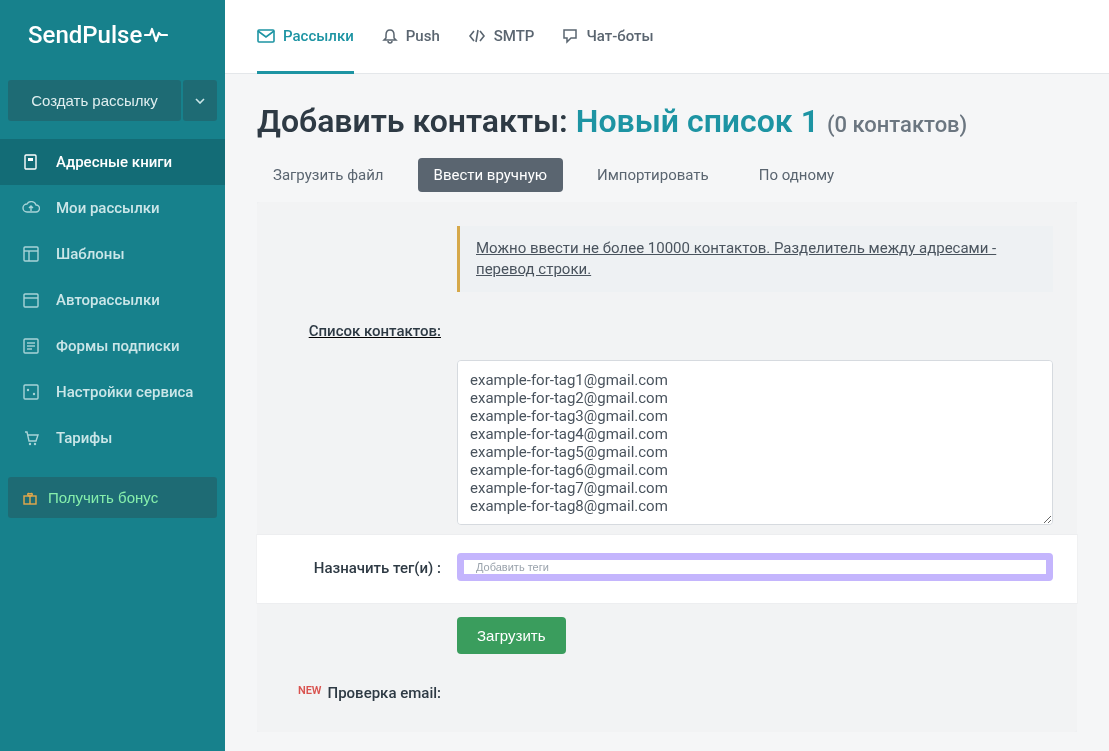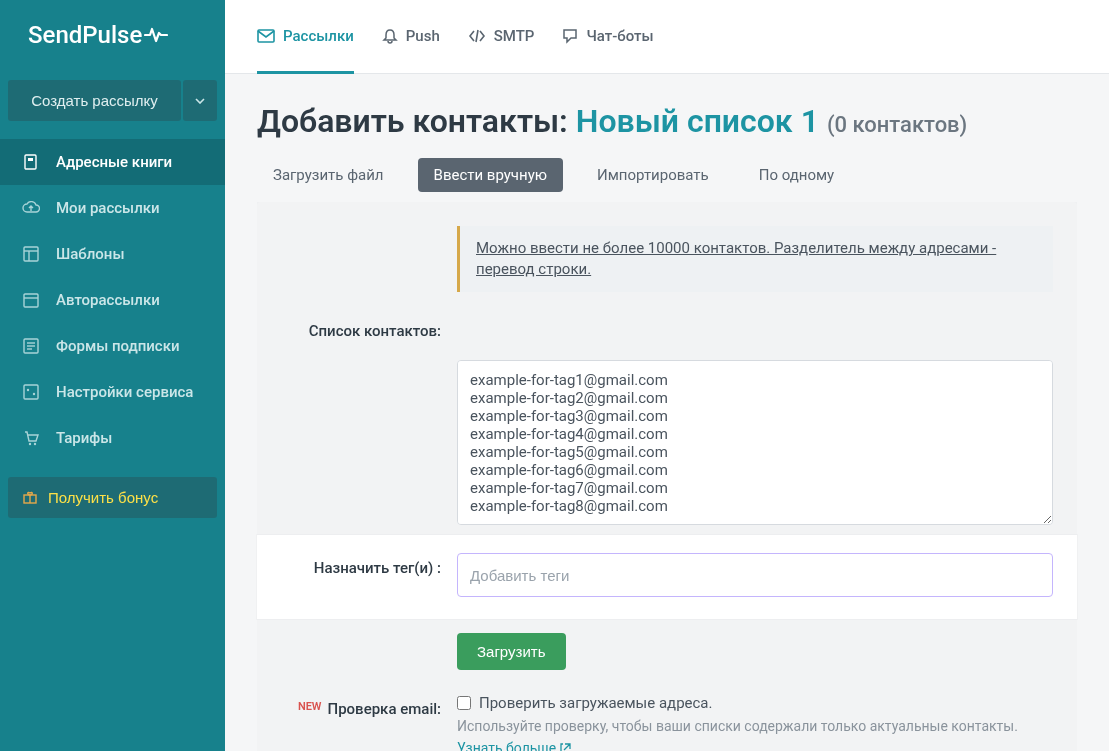--- a/index.html
+++ b/index.html
@@ -8,41 +8,41 @@
 .logo { height: 70px; display: flex; align-items: center; padding: 0 28px; font-size: 24px; font-weight: 500; color: #fff; }
 .logo-pulse { display: inline-flex; margin-left: 2px; align-items: center; }
 .create-btn-wrap { padding: 10px 8px 12px; display: flex; gap: 2px; }
 .create-btn { flex: 1; background: #1e6b74; border: none; color: #e0eff0; font-size: 15px; font-weight: 500; padding: 12px 14px; cursor: pointer; border-radius: 3px; }
 .create-btn-dd { width: 34px; background: #1e6b74; border: none; color: #e0eff0; cursor: pointer; border-radius: 3px; display: flex; align-items: center; justify-content: center; }
 .side-nav { list-style: none; margin-top: 6px; }
 .side-nav li { display: flex; align-items: center; padding: 14px 22px; color: #cbe6e8; font-size: 15px; font-weight: 500; cursor: pointer; gap: 16px; }
 .side-nav li.active { background: #136c76; color: #fff; }
 .side-nav li .ic { width: 18px; height: 18px; display: inline-flex; align-items: center; justify-content: center; flex-shrink: 0; }
 .bonus-wrap { padding: 8px; margin-top: 8px; }
-.bonus-btn { width: 100%; background: #1e6b74; border: none; color: #fde047; padding: 12px 14px; border-radius: 3px; cursor: pointer; display: flex; gap: 10px; font-size: 15px; font-weight: 500; }
+.bonus-btn { width: 100%; background: #1e6b74; border: none; color: #86efac; padding: 12px 14px; border-radius: 3px; cursor: pointer; display: flex; align-items: center; gap: 10px; font-size: 15px; font-weight: 500; }
 .main { flex: 1; display: flex; flex-direction: column; overflow: hidden; }
 .topnav { height: 74px; background: #fff; border-bottom: 1px solid #e4e7ea; display: flex; padding: 0 32px; gap: 28px; }
 .topnav-item { display: flex; align-items: center; gap: 8px; color: #5a6570; font-size: 15px; font-weight: 500; cursor: pointer; height: 74px; border-bottom: 3px solid transparent; }
 .topnav-item.active { color: #1d94a3; border-bottom-color: #1d94a3; }
 .content { flex: 1; padding: 28px 32px; overflow: auto; }
 h1 { font-size: 32px; font-weight: 600; color: #2e3a44; margin-bottom: 18px; }
 h1 .listname { color: #1d94a3; font-weight: 600; }
 h1 .count { font-size: 22px; color: #6b7680; font-weight: 500; }
 .tabs { display: flex; gap: 18px; margin-bottom: 10px; align-items: center; }
 .tab { color: #5a6570; font-size: 15px; padding: 8px 16px; border-radius: 4px; cursor: pointer; }
 .tab.active { background: #5a6570; color: #fff; }
 .panel { background: rgba(255,255,255,0.6); border-radius: 4px; padding: 24px 0 24px 0; position: relative; }
 .dim-overlay { position: absolute; inset: 0; background: rgba(230,232,234,0.45); pointer-events: none; }
 .info-bar { margin: 0 24px 18px 200px; background: #eef1f3; border-left: 3px solid #d6a84a; padding: 12px 16px; color: #4a545e; font-size: 15px; line-height: 1.4; position: relative; z-index: 1; text-decoration: underline; }
 .form-row { display: flex; padding: 6px 24px; align-items: flex-start; position: relative; }
 .form-row.highlight { background: #fff; z-index: 3; box-shadow: 0 0 0 1px rgba(0,0,0,0.02); padding-top: 18px; padding-bottom: 22px; }
 .form-label { width: 176px; text-align: right; padding-right: 16px; color: #2e3a44; font-size: 15px; font-weight: 500; padding-top: 6px; flex-shrink: 0; }
 .form-field { flex: 1; }
 .contacts-box { width: 100%; height: 165px; border: 1px solid #d6dadf; border-radius: 4px; padding: 10px 12px; font-family: inherit; font-size: 15px; color: #4a545e; resize: vertical; background: #fff; overflow-y: scroll; margin-top: 44px; }
-.tags-input { width: 100%; height: 44px; border: 1px solid #c4b5fd; border-radius: 4px; padding: 0 12px; font-size: 15px; color: #4a545e; }
+.tags-input { width: 100%; height: 28px; border: 7px solid #c4b5fd; border-radius: 4px; padding: 0 12px; font-size: 11px; color: #4a545e; }
 .tags-input::placeholder { color: #9aa3ac; }
 .btn-upload { background: #3a9d5d; color: #fff; border: none; padding: 10px 20px; font-size: 15px; font-weight: 500; border-radius: 4px; cursor: pointer; }
 .new-badge { color: #d9534f; font-size: 11px; font-weight: 600; margin-right: 6px; vertical-align: top; }
 .check-row { display: flex; align-items: center; gap: 8px; color: #4a545e; font-size: 15px; margin-bottom: 6px; }
 .check-row input { width: 14px; height: 14px; }
 .hint { color: #8a939c; font-size: 14px; margin-bottom: 4px; }
 .learn-more { color: #1d94a3; font-size: 14px; cursor: pointer; display: inline-flex; align-items: center; gap: 4px; }
 svg { display: block; }
 </style>
 </head>
@@ -198,21 +198,21 @@
       <div class="tab active">Ввести вручную</div>
       <div class="tab">Импортировать</div>
       <div class="tab">По одному</div>
     </div>
 
     <div class="panel">
       <div class="dim-overlay"></div>
 
       <div class="info-bar">Можно ввести не более 10000 контактов. Разделитель между адресами - перевод строки.</div>
 
-      <div class="form-row" style="z-index:1;">
+      <div class="form-row" style="z-index:1;text-decoration:underline;">
         <div class="form-label">Список контактов:</div>
         <div class="form-field">
           <textarea class="contacts-box" style="">example-for-tag1@gmail.com
 example-for-tag2@gmail.com
 example-for-tag3@gmail.com
 example-for-tag4@gmail.com
 example-for-tag5@gmail.com
 example-for-tag6@gmail.com
 example-for-tag7@gmail.com
 example-for-tag8@gmail.com</textarea>
@@ -230,31 +230,16 @@
         <div class="form-label"></div>
         <div class="form-field">
           <button class="btn-upload">Загрузить</button>
         </div>
       </div>
 
       <div class="form-row" style="z-index:1; padding-top:18px;">
         <div class="form-label">
           <span class="new-badge">NEW</span><span>Проверка email:</span>
         </div>
-        <div class="form-field">
-          <label class="check-row">
-            <input type="checkbox" style="">
-            <span>Проверить загружаемые адреса.</span>
-          </label>
-          <div class="hint">Используйте проверку, чтобы ваши списки содержали только актуальные контакты.</div>
-          <a class="learn-more">
-            <span>Узнать больше</span>
-            <span>
-                <svg width="11" height="11" viewBox="0 0 11 11">
-                  <path d="M3 1 H1 V10 H10 V8 M5 1 H10 V6 M10 1 L4 7" fill="none" stroke="#1d94a3" stroke-width="1.3"></path>
-                </svg>
-              </span>
-          </a>
-        </div>
       </div>
     </div>
   </div>
 </div>
 
 </body></html>

